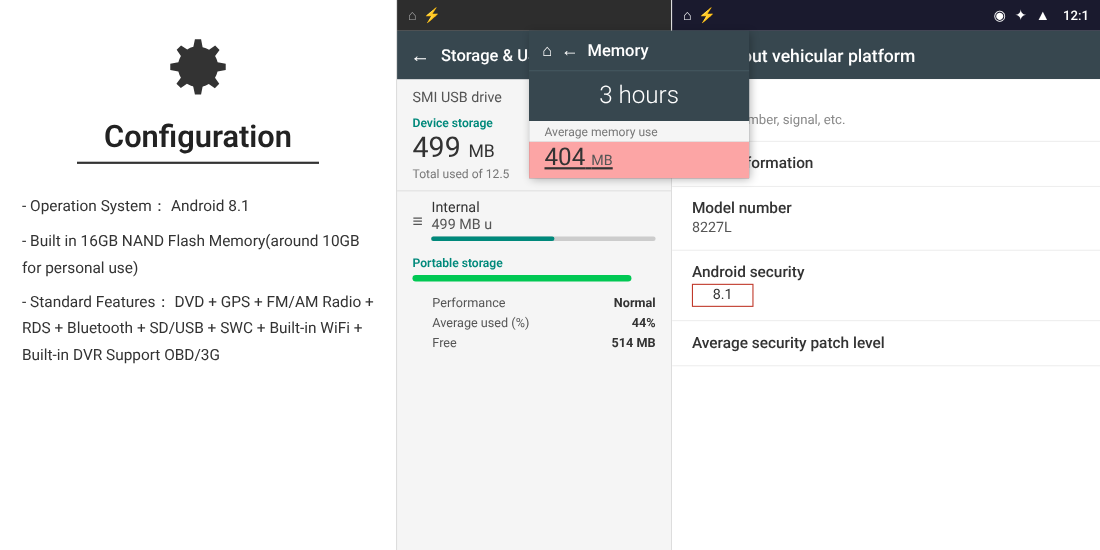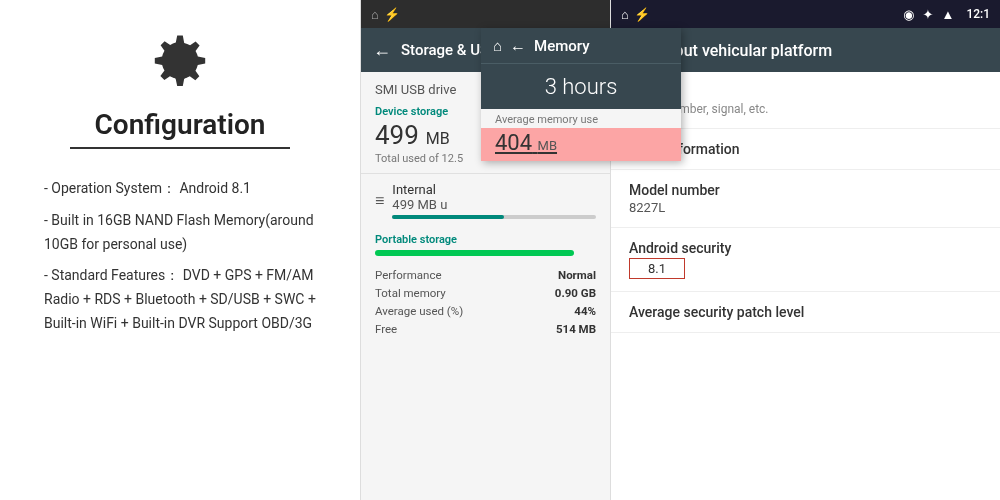--- a/index.html
+++ b/index.html
@@ -8,21 +8,21 @@
       height: 500px;
       background: #ffffff;
       font-family: 'Roboto', Arial, sans-serif;
       overflow: hidden;
       display: flex;
     }
 
     
     .left-panel {
       width: 360px;
-      padding: 30px 44px;
+      padding: 30px 20px;
       background: #ffffff;
       display: flex;
       flex-direction: column;
       align-items: flex-start;
     }
 
     .config-icon-area {
       width: 100%;
       display: flex;
       flex-direction: column;
@@ -192,20 +192,21 @@
     .stats-table {
       padding: 6px 14px;
       font-size: 11.5px;
       color: #333;
     }
 
     .stats-row {
       display: flex;
       justify-content: space-between;
       padding: 2px 0;
+      margin-left: 18px;
     }
 
     .stats-row .stat-label {
       color: #555;
     }
 
     .stats-row .stat-value {
       color: #333;
       font-weight: 700;
     }
@@ -423,24 +424,20 @@
   <div class="portable-section">
     <div class="portable-label">Portable storage</div>
     <div class="portable-bar"></div>
   </div>
   <div class="stats-table">
     <div class="stats-row">
       <span class="stat-label">Performance</span>
       <span class="stat-value">Normal</span>
     </div>
     <div class="stats-row">
-      <span class="stat-label">Total memory</span>
-      <span class="stat-value">0.90 GB</span>
-    </div>
-    <div class="stats-row">
       <span class="stat-label">Average used (%)</span>
       <span class="stat-value">44%</span>
     </div>
     <div class="stats-row">
       <span class="stat-label">Free</span>
       <span class="stat-value">514 MB</span>
     </div>
   </div>
 
   <div class="memory-overlay">

